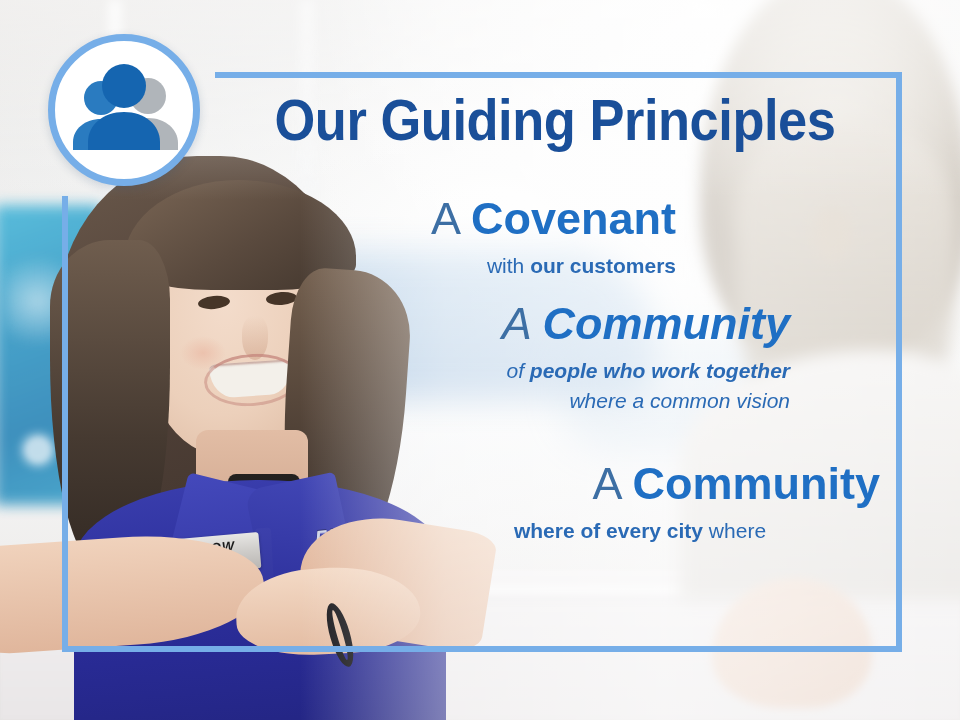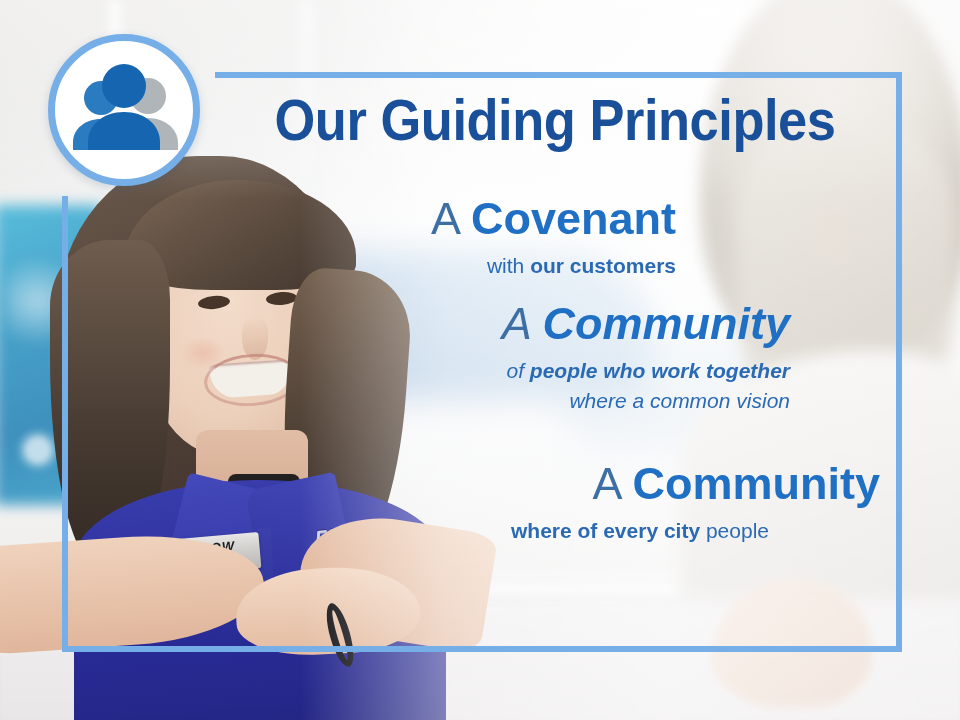--- a/index.html
+++ b/index.html
@@ -447,17 +447,17 @@
       <div>where a common vision</div>
     </div>
   </div>
 
   <div class="principle" id="block-commitment">
     <div class="p-head">
       <span class="p-art">A</span>
       <span class="p-word">Community</span>
     </div>
     <div class="p-sub">
-      <div><b>where of every city</b><span> people</span></div>
+      <div><b>where of every city</b><span> where</span></div>
     </div>
   </div>
 
 </div>
 
 </body></html>

